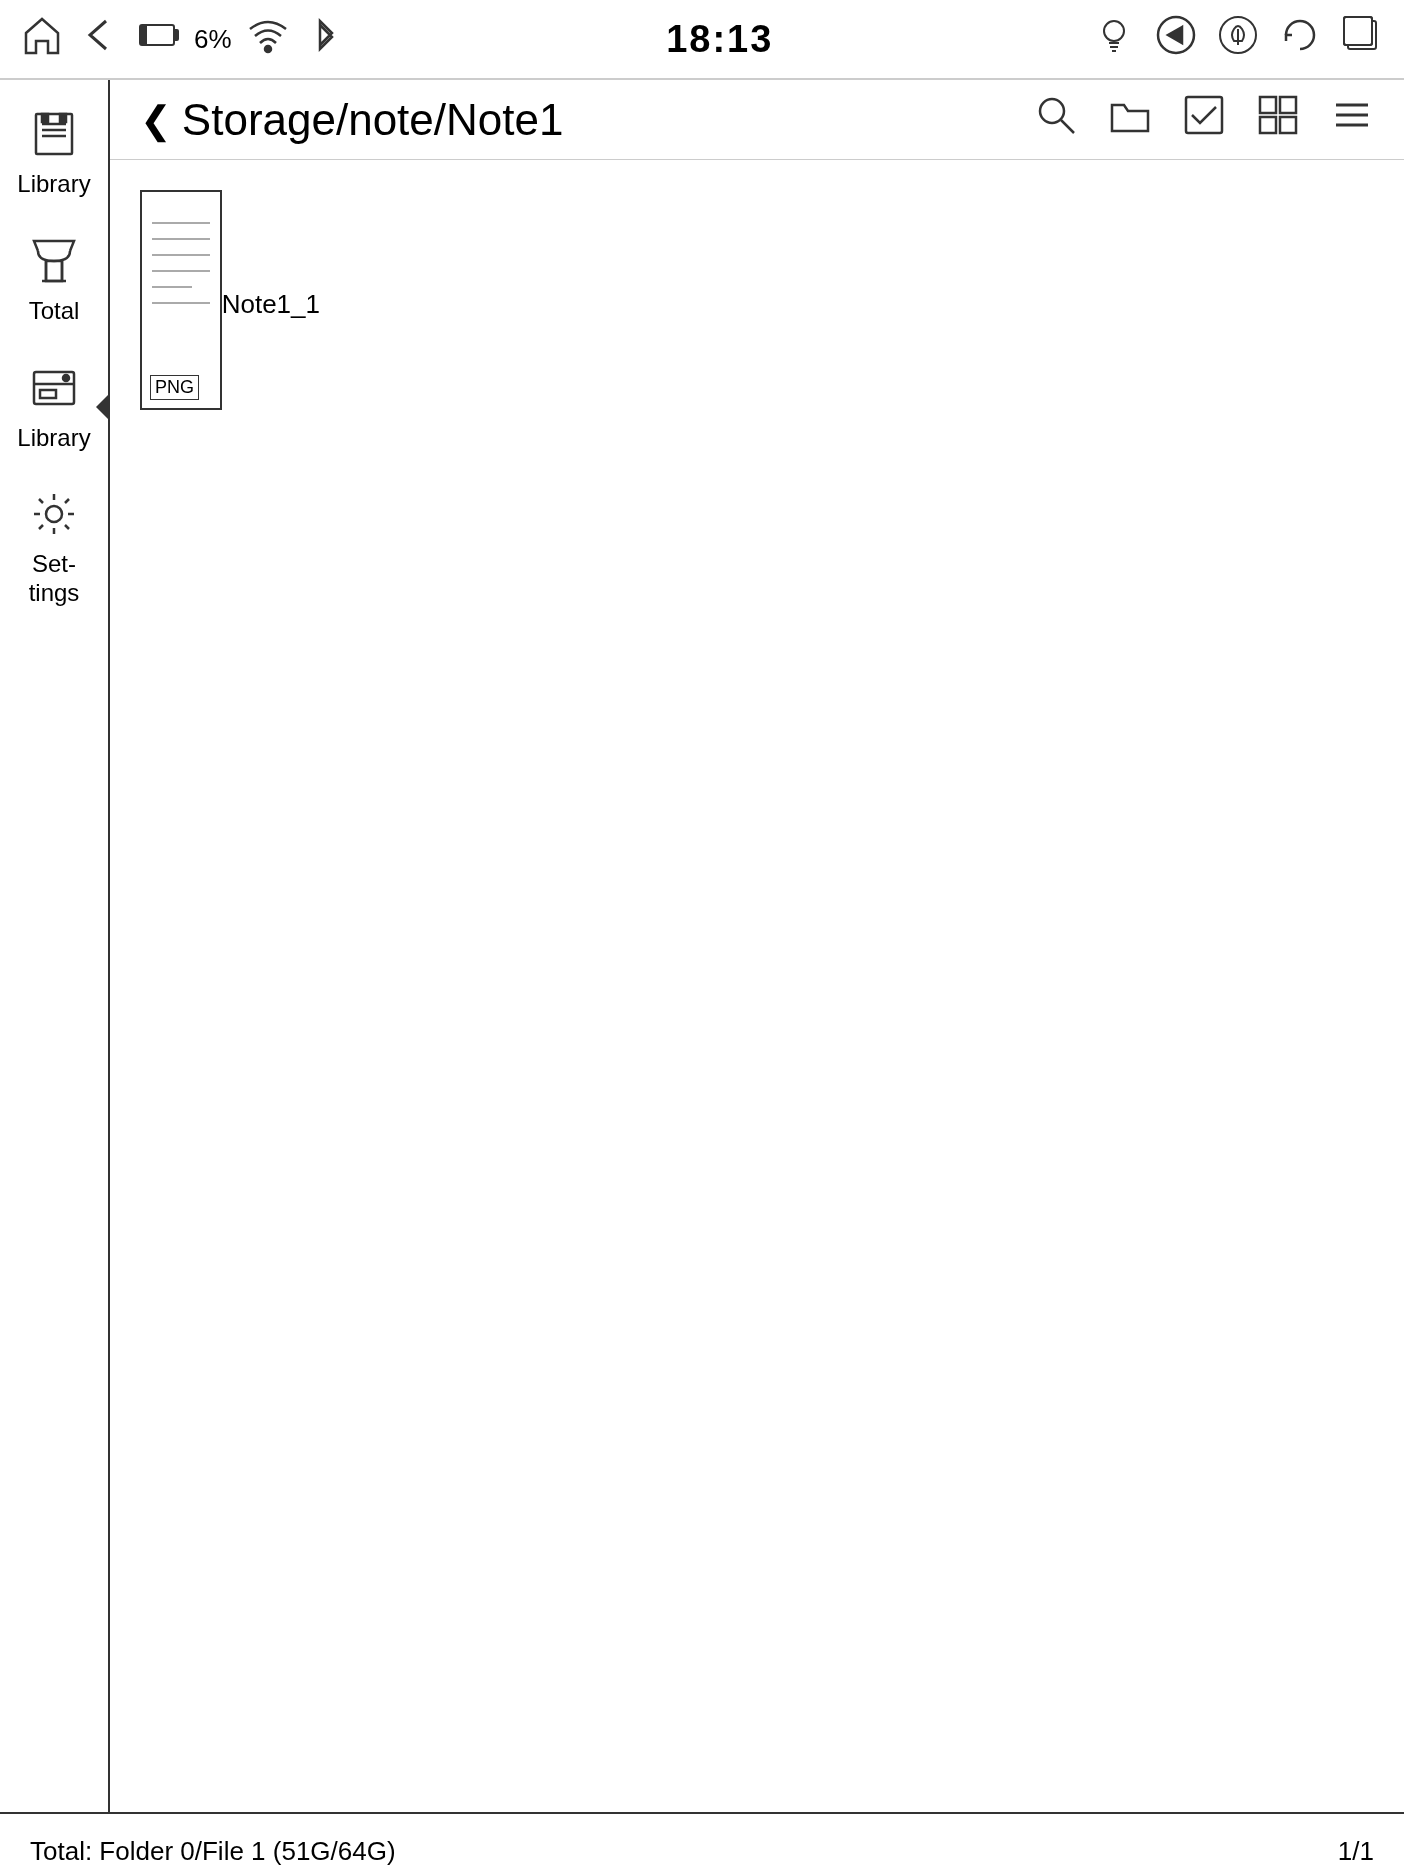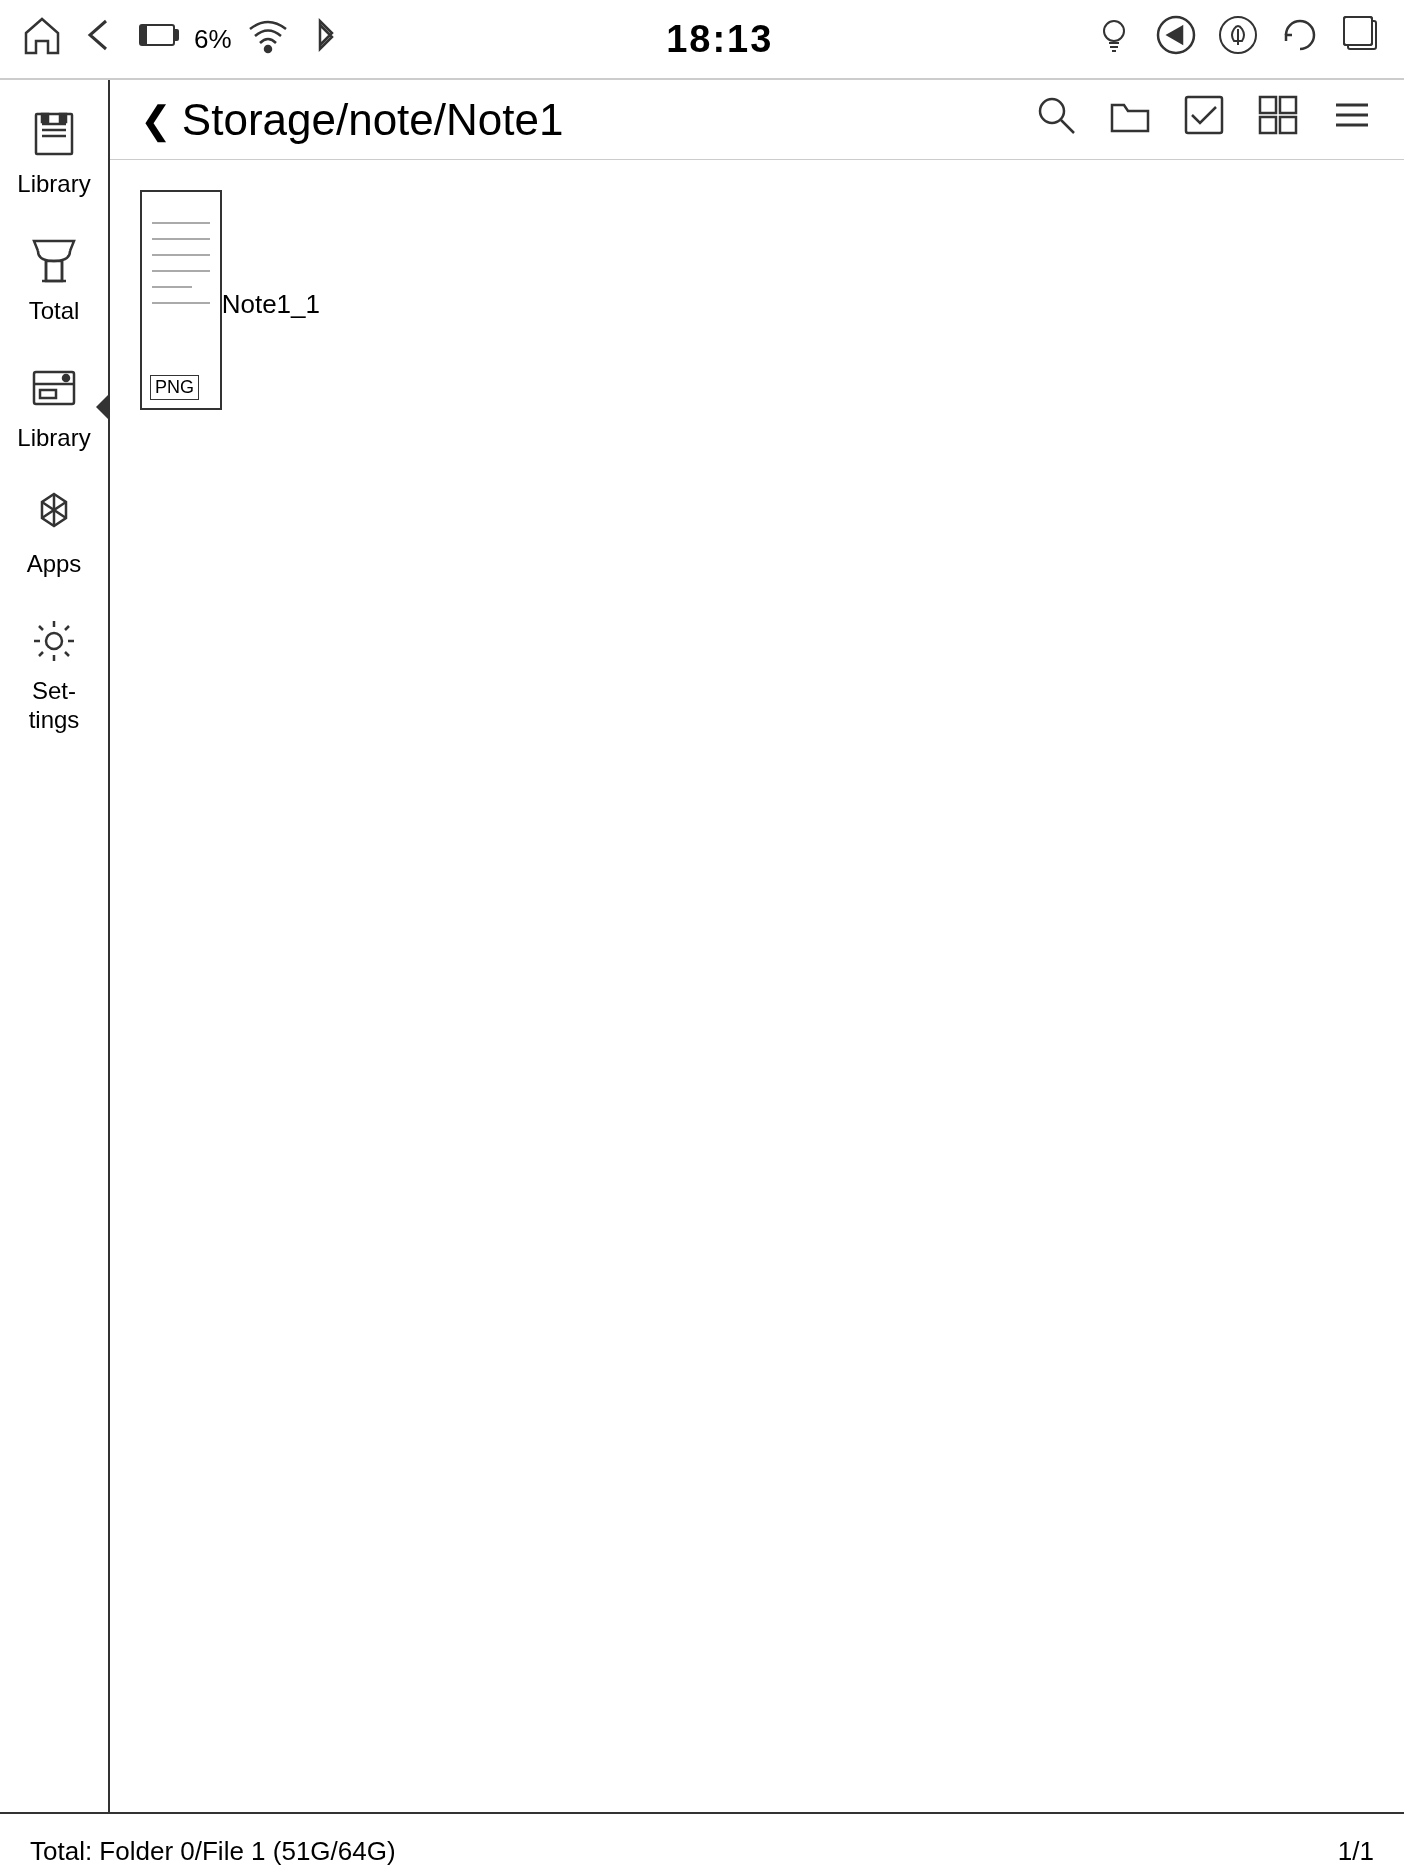--- a/index.html
+++ b/index.html
@@ -340,31 +340,20 @@
         <svg width="52" height="52" viewBox="0 0 52 52" fill="none" stroke="#333" stroke-width="2.5">
           <rect x="6" y="10" width="40" height="32" rx="2"></rect>
           <line x1="6" y1="22" x2="46" y2="22"></line>
           <circle cx="38" cy="16" r="3" fill="#333"></circle>
           <rect x="12" y="28" width="16" height="8"></rect>
         </svg>
       </span>
       <span class="sidebar-label">Library</span>
     </div>
 
-    <div class="sidebar-item">
-      <span class="sidebar-icon">
-        <svg width="52" height="52" viewBox="0 0 52 52" fill="none" stroke="#333" stroke-width="2.5">
-          <path d="M26 6 L38 14 L38 30 L26 38 L14 30 L14 14 Z"></path>
-          <path d="M26 6 L26 38"></path>
-          <path d="M14 14 L38 30"></path>
-          <path d="M38 14 L14 30"></path>
-        </svg>
-      </span>
-      <span class="sidebar-label">Apps</span>
-    </div>
 
     <div class="sidebar-item">
       <span class="sidebar-icon">
         <svg width="52" height="52" viewBox="0 0 52 52" fill="none" stroke="#333" stroke-width="2.5">
           <circle cx="26" cy="26" r="8"></circle>
           <path d="M26 6 L26 12 M26 40 L26 46 M6 26 L12 26 M40 26 L46 26 M11 11 L15 15 M37 37 L41 41 M41 11 L37 15 M15 37 L11 41"></path>
         </svg>
       </span>
       <span class="sidebar-label">Set-<br>tings</span>
     </div>

